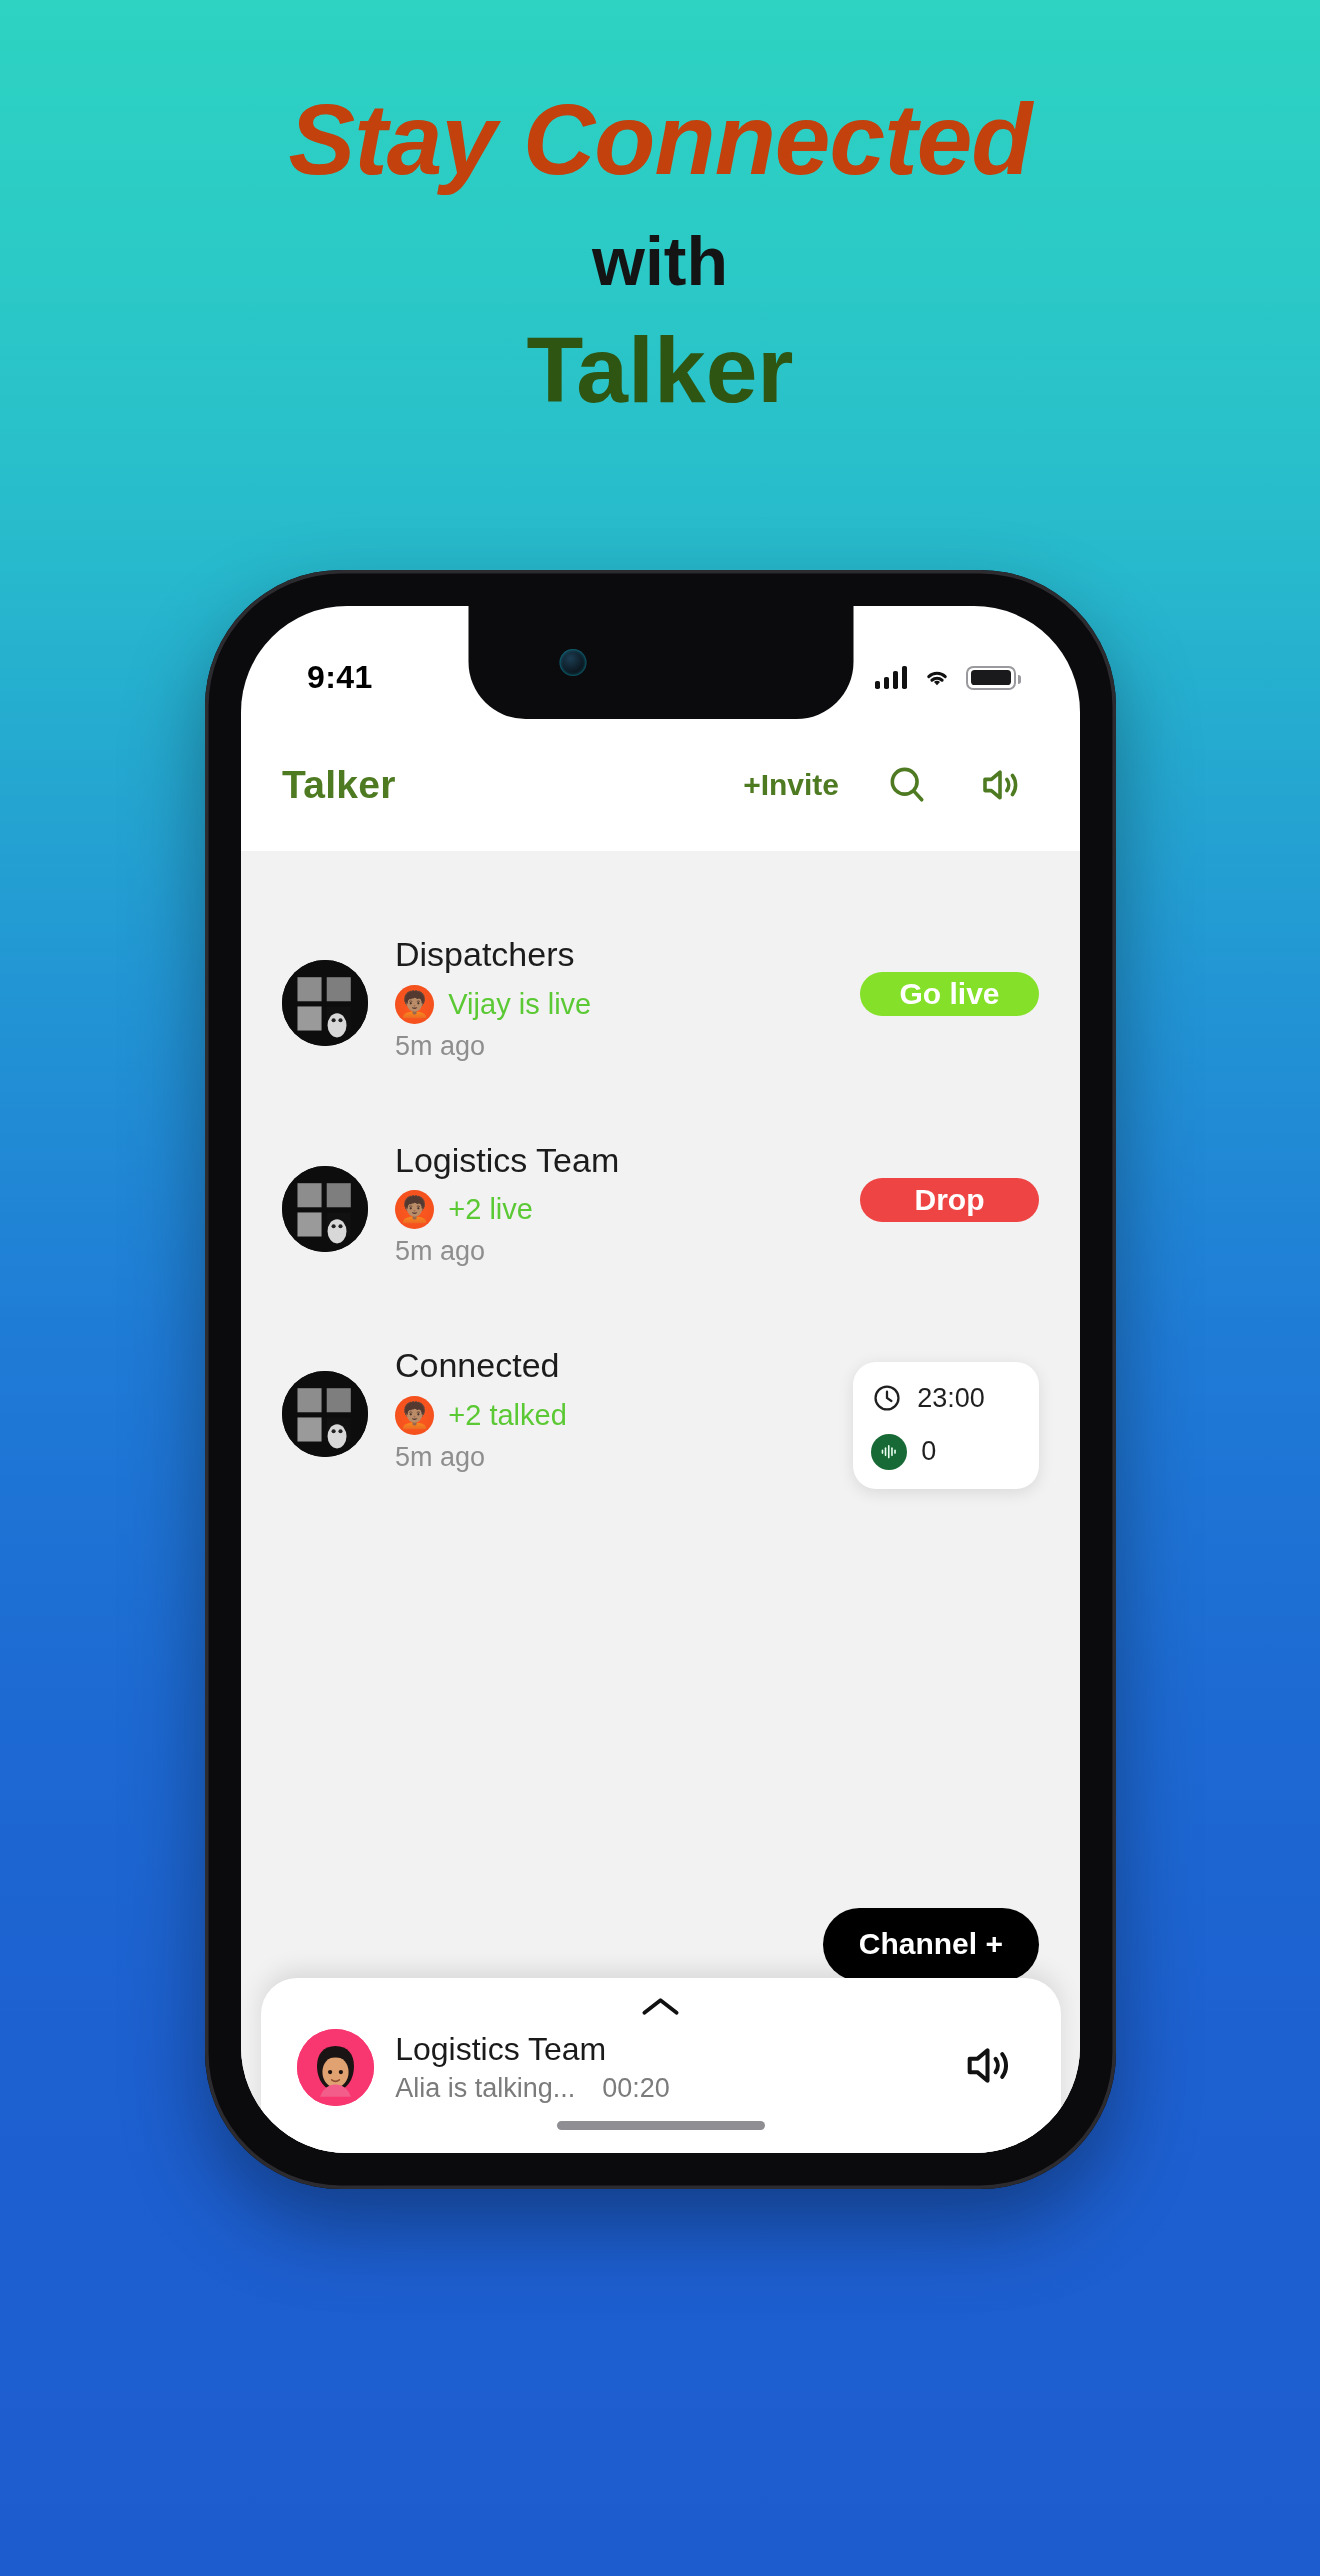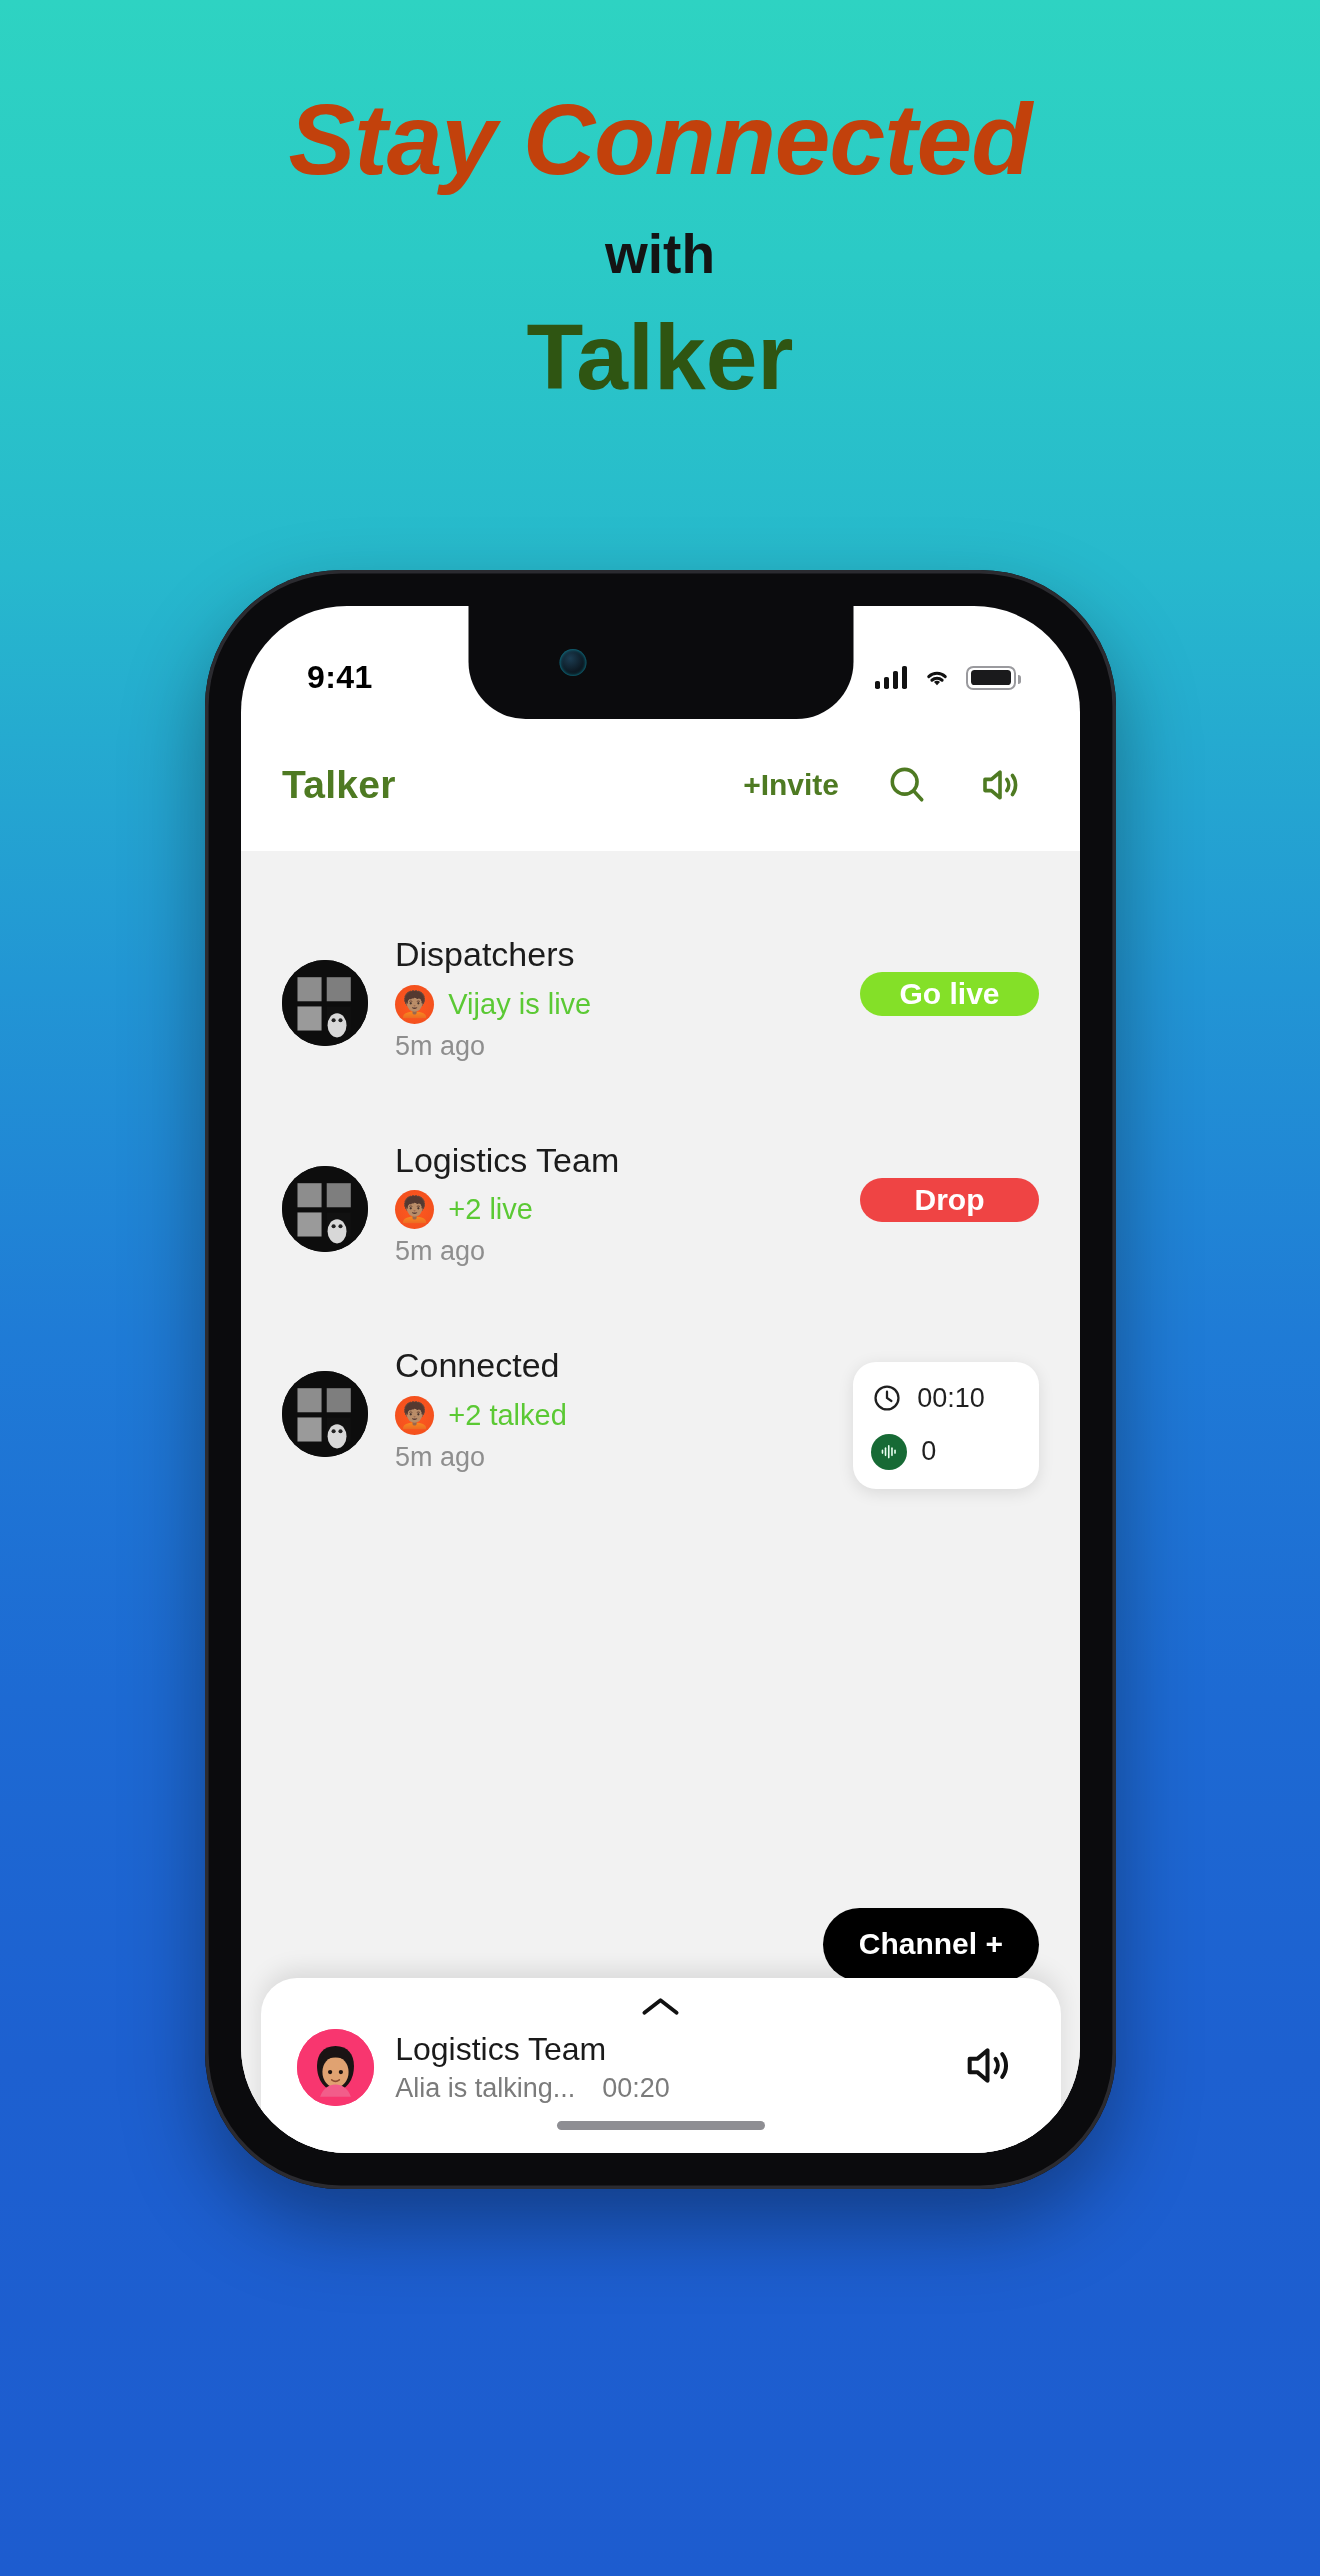--- a/index.html
+++ b/index.html
@@ -19,21 +19,21 @@
     position:relative;
   }
 
   
   .hero { position:absolute; top:0; left:0; width:1320px; text-align:center; }
   .hero-line1 {
     font-size:100px; font-weight:bold; color:#c2410c;
     letter-spacing:-0.9px; margin-top:89px; line-height:1.0;font-style:italic;
   }
   .hero-line2 {
-    font-size:55px; font-weight:bold; color:#141414;
+    font-size:68px; font-weight:bold; color:#141414;
     margin-top:38px; line-height:1.0;
   }
   .hero-line3 {
     font-size:93px; font-weight:bold; color:#2f5512;
     margin-top:29px; line-height:1.0;
   }
 
   
   .phone {
     position:absolute; left:205px; top:570px;
@@ -323,21 +323,21 @@
               <div class="status-live">+2 talked</div>
             </div>
             <div class="ch-time">5m ago</div>
           </div>
           <div class="timer-card">
             <div class="timer-row">
               <svg width="32" height="32" viewBox="0 0 24 24">
                 <circle cx="12" cy="12" r="8.6" fill="none" stroke="#1f1f1f" stroke-width="1.7"></circle>
                 <path d="M12 7.3V12l3.3 2.2" fill="none" stroke="#1f1f1f" stroke-width="1.7" stroke-linecap="round"></path>
               </svg>
-              <div class="timer-val">00:10</div>
+              <div class="timer-val">23:00</div>
             </div>
             <div class="timer-row">
               <div class="wave-dot">
                 <svg width="21.5" height="21.5" viewBox="0 0 24 24">
                   <g stroke="#eafff1" stroke-width="1.8" stroke-linecap="round">
                     <line x1="5" y1="10.5" x2="5" y2="13.5"></line>
                     <line x1="8.4" y1="8" x2="8.4" y2="16"></line>
                     <line x1="12" y1="5.5" x2="12" y2="18.5"></line>
                     <line x1="15.6" y1="8" x2="15.6" y2="16"></line>
                     <line x1="19" y1="10.5" x2="19" y2="13.5"></line>

